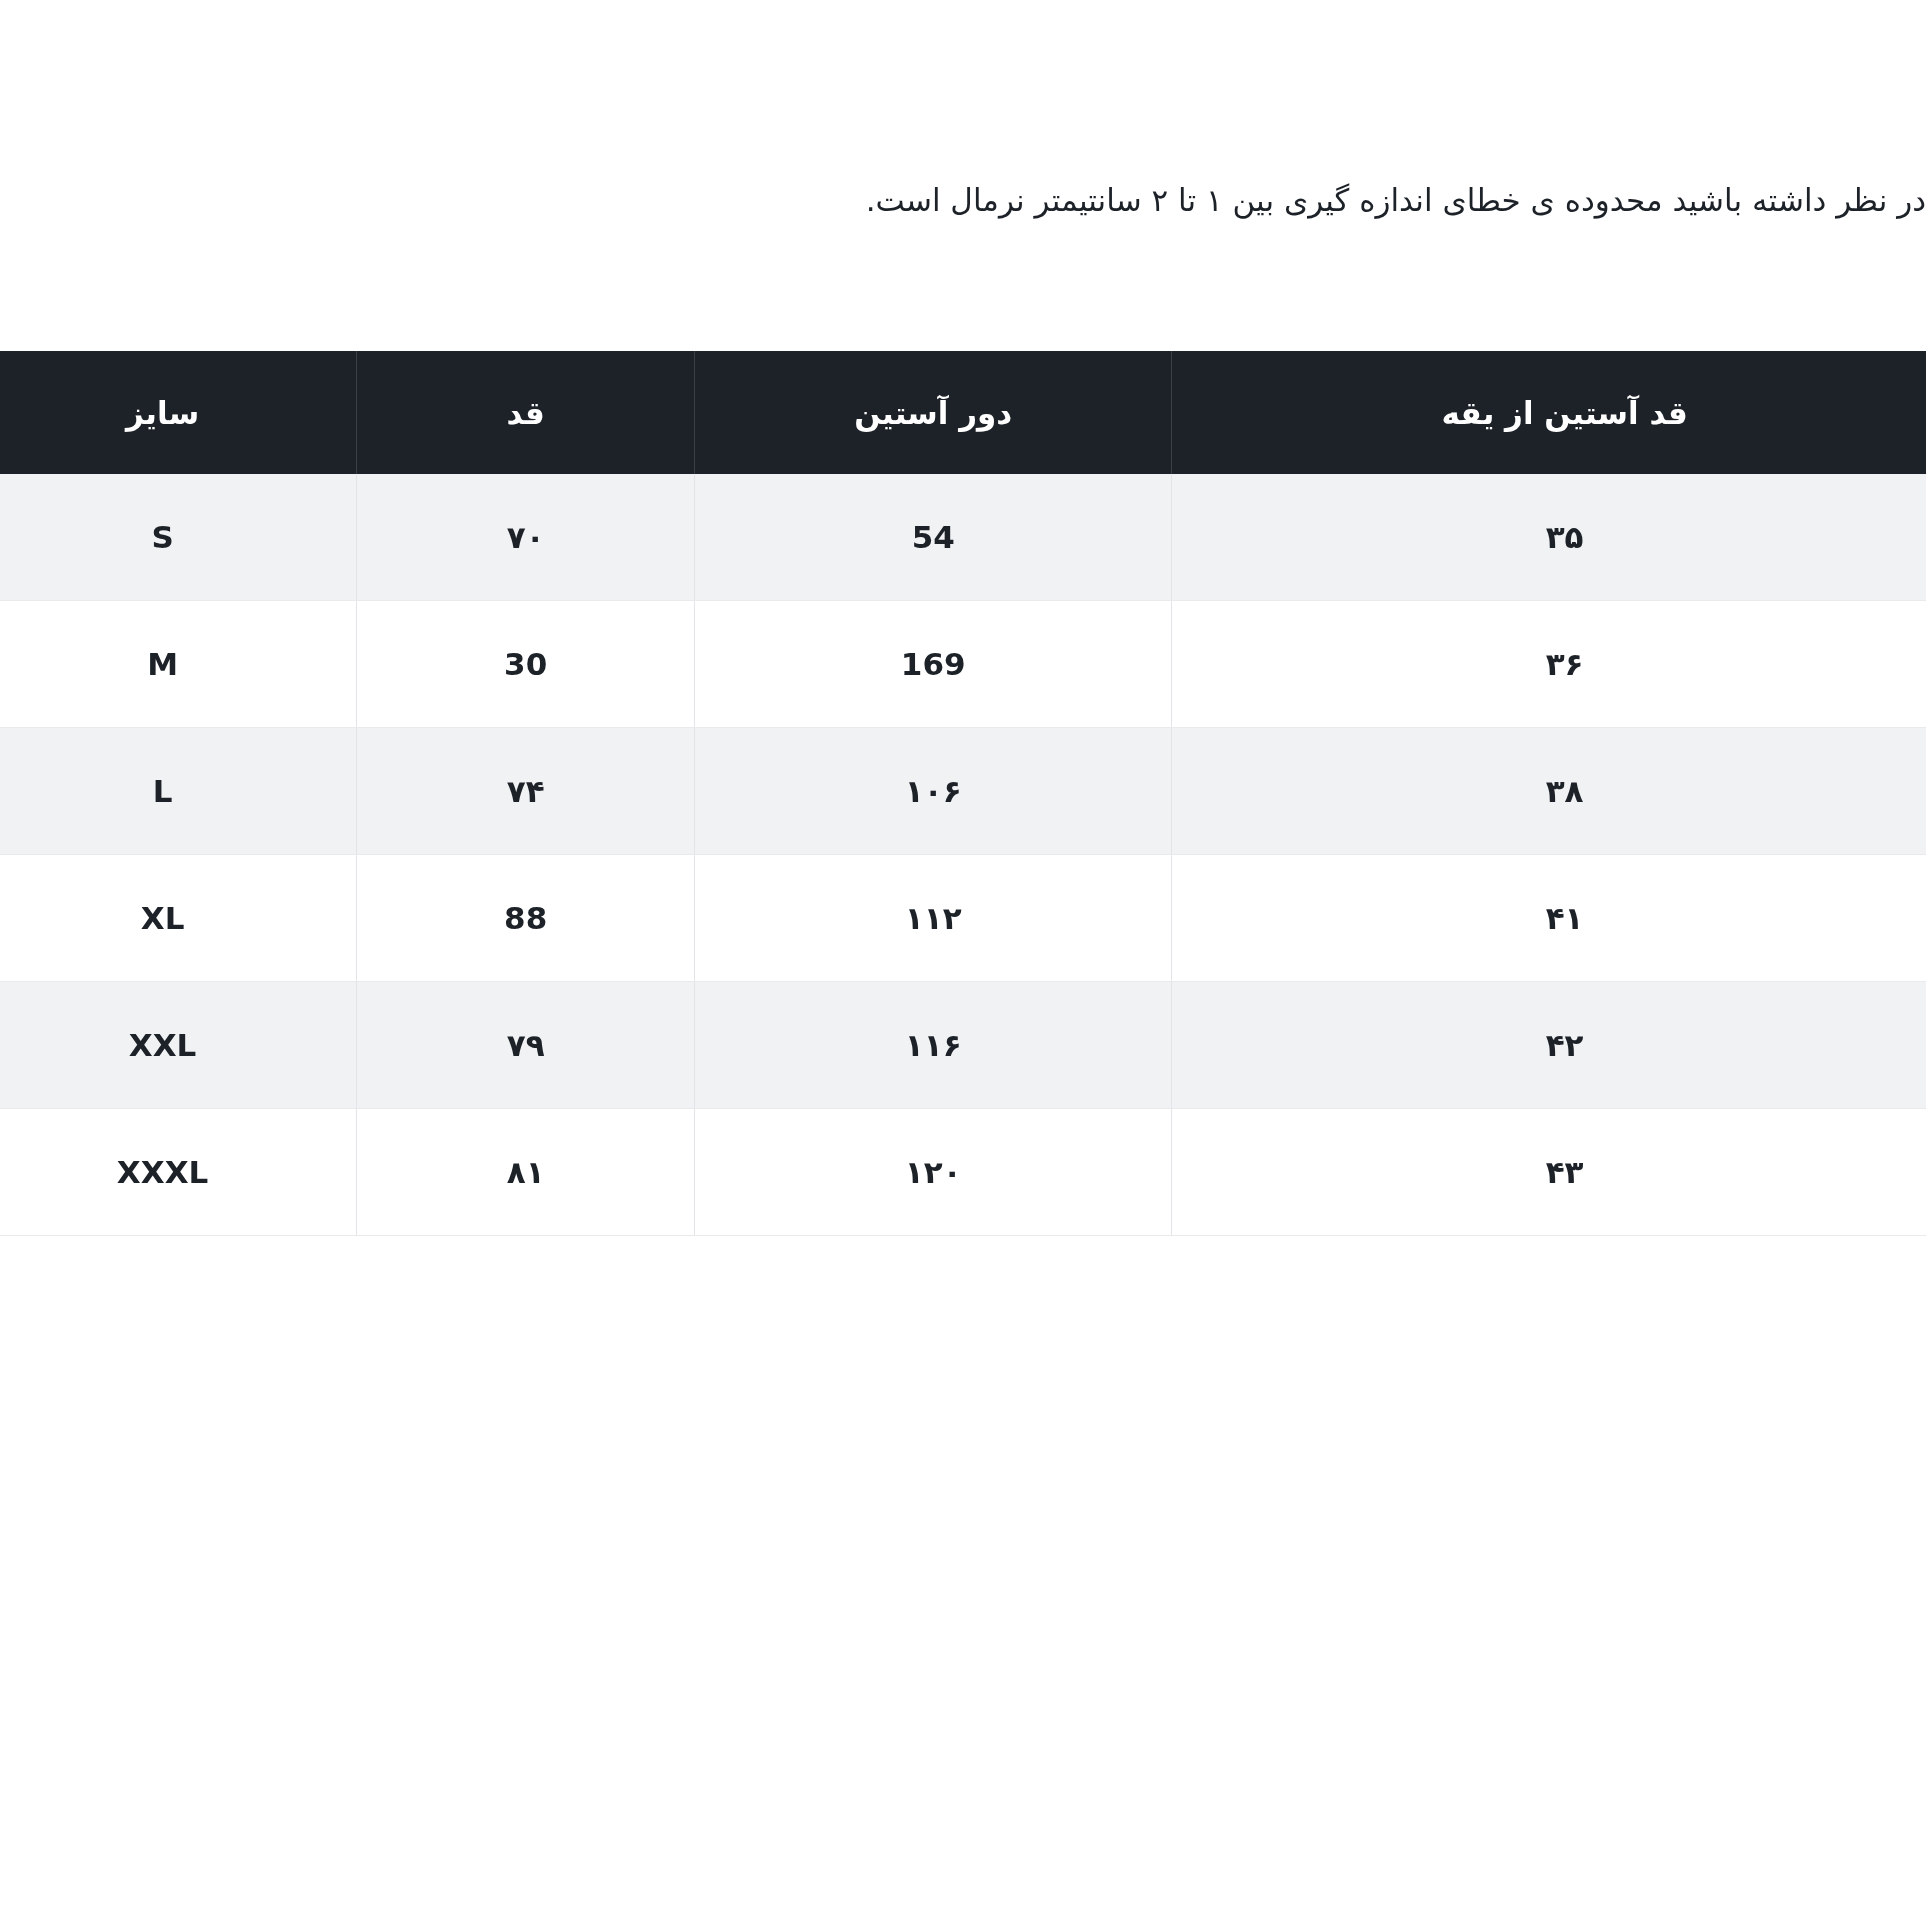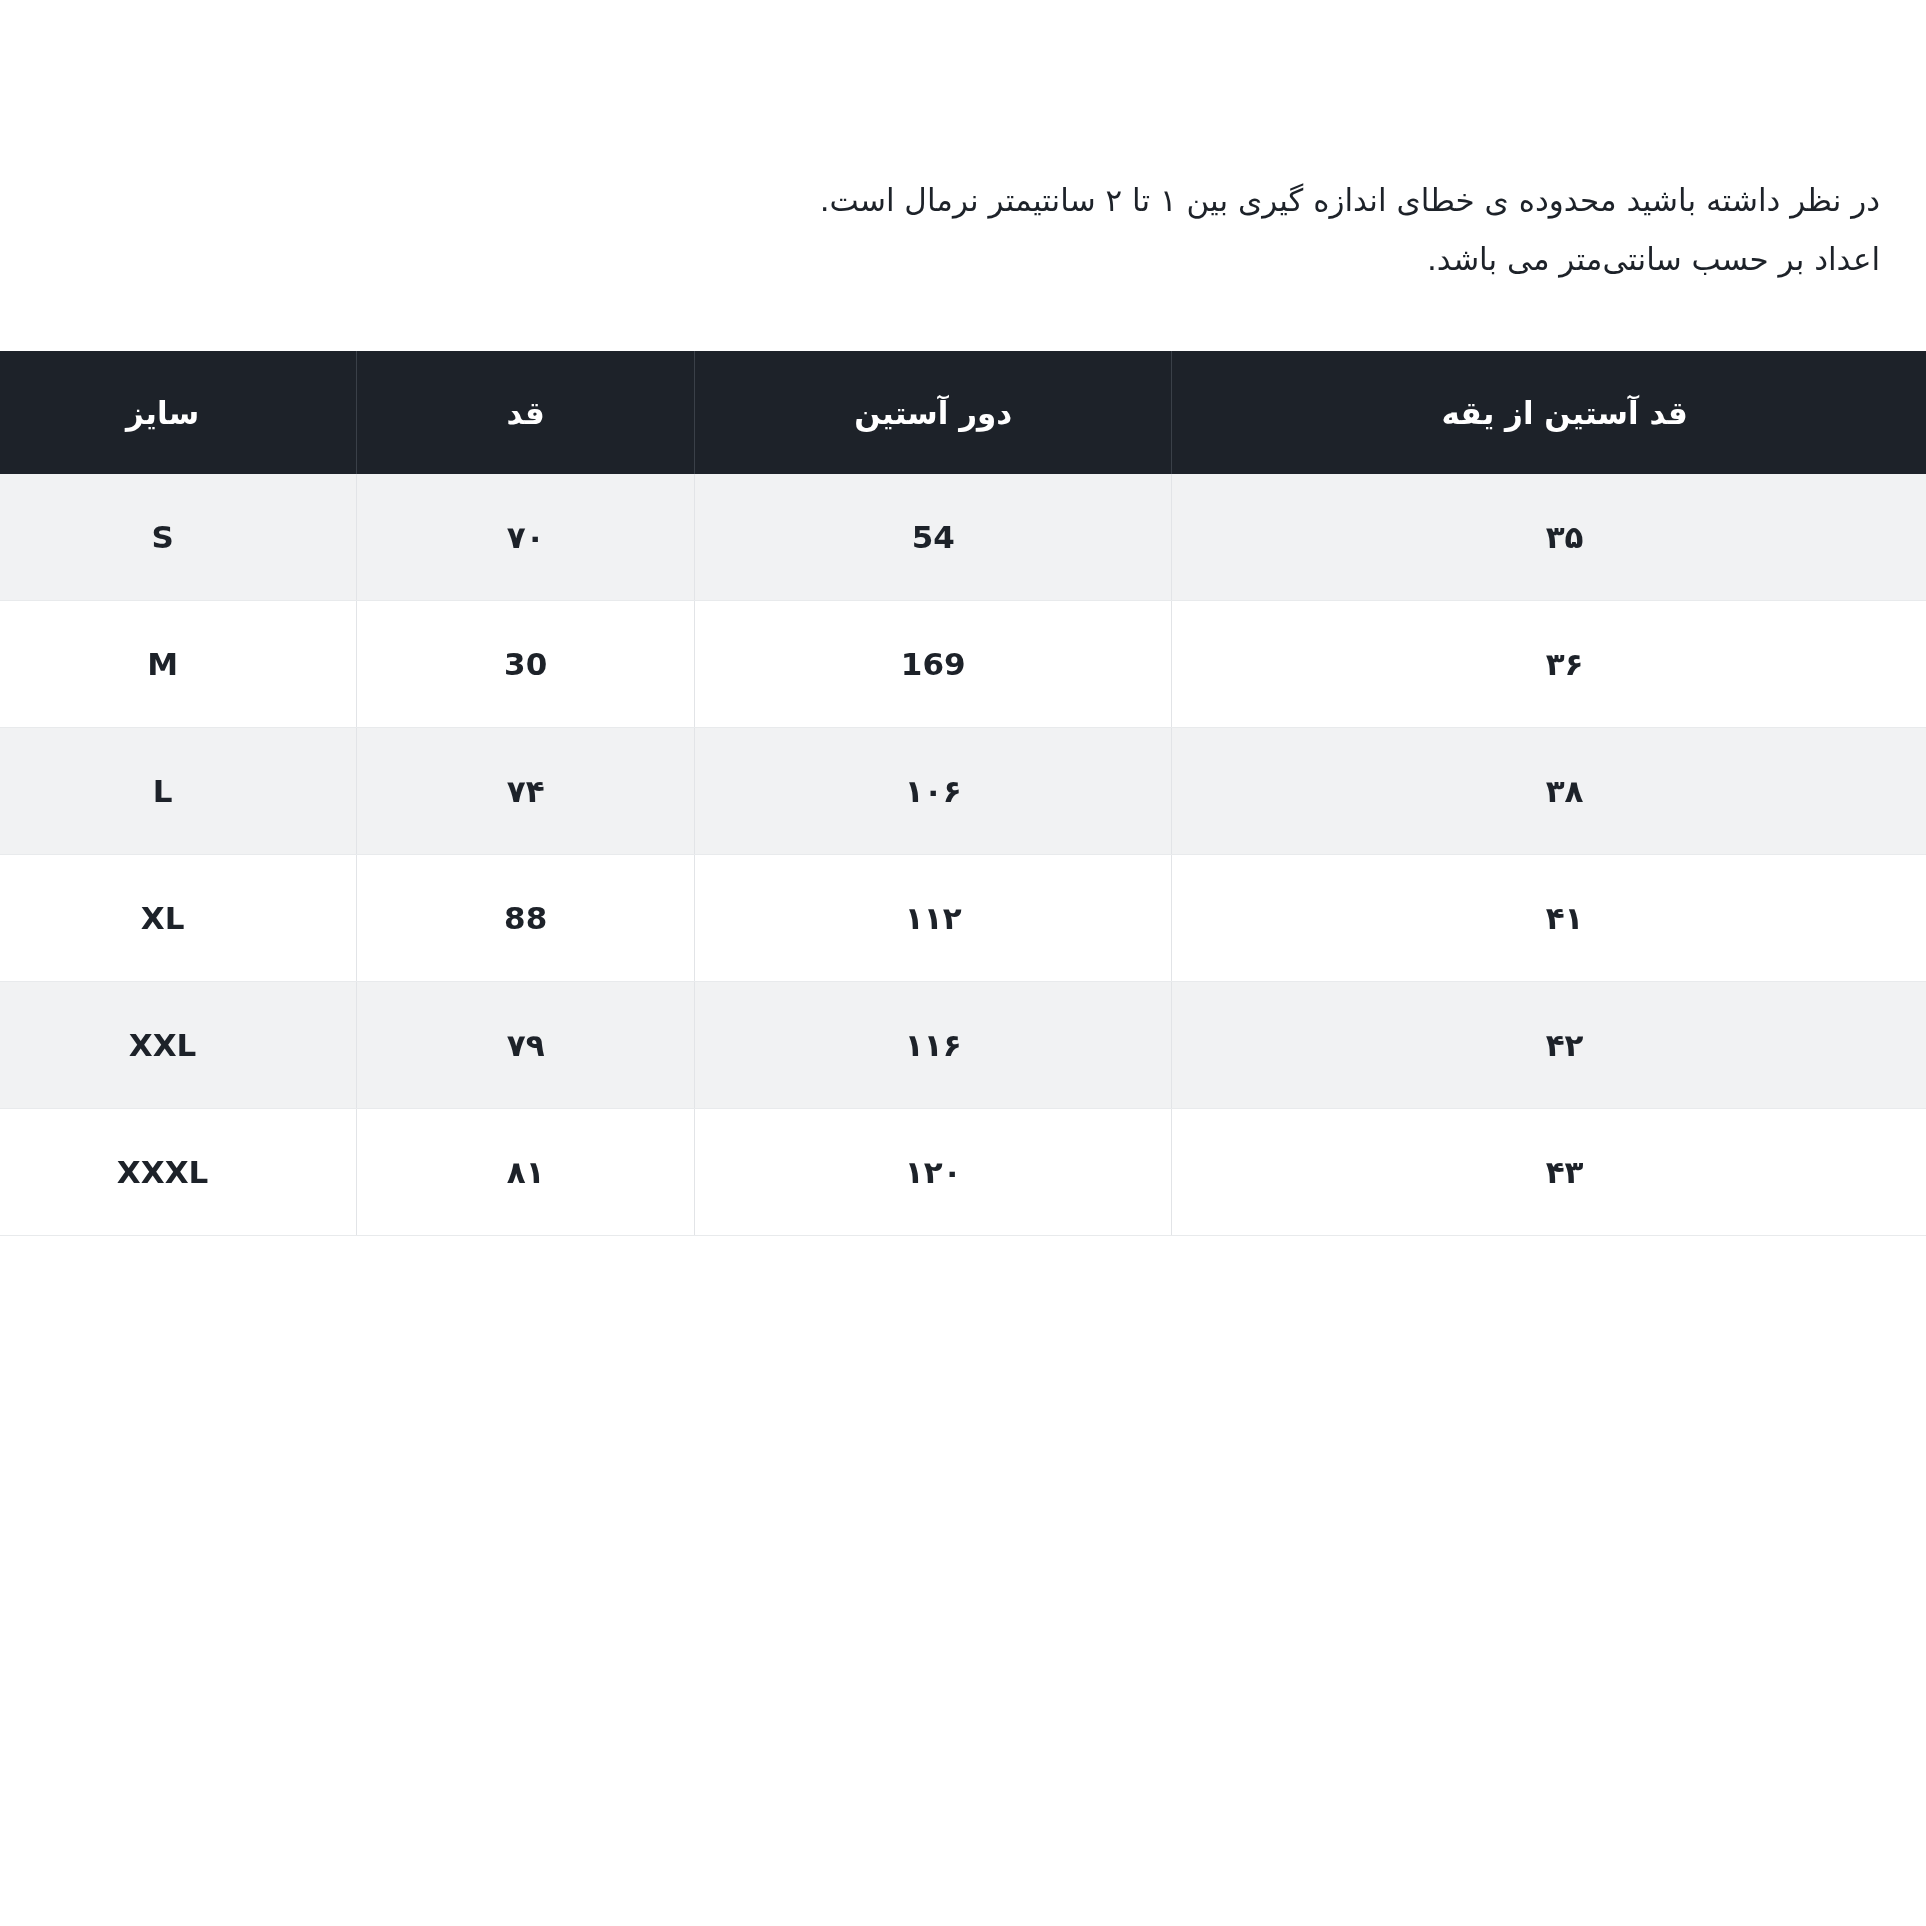--- a/index.html
+++ b/index.html
@@ -19,21 +19,20 @@
     width: 1926px;
     height: 1926px;
     box-sizing: border-box;
   }
   .notes {
     position: absolute;
     top: 173px;
     right: 0;
     left: 0;
     padding-left: 46px;
-    padding-right: 46px;
     text-align: right;
     direction: rtl;
   }
   .note-line {
     font-size: 31px;
     line-height: 1.75;
     color: #1d2229;
     font-weight: 400;
     white-space: nowrap;
     letter-spacing: 0;
@@ -94,21 +93,20 @@
   col.c-chest{ width: 24%; }
   col.c-sleeve{ width: 39.5%; }
 </style>
 </head>
 <body>
 
 <div class="page">
 
   <div class="notes">
     <div class="note-line">در نظر داشته باشید محدوده ی خطای اندازه گیری بین ۱ تا ۲ سانتیمتر نرمال است.</div>
-    <div class="note-line second">اعداد بر حسب سانتی‌متر می باشد.</div>
   </div>
 
   <div class="table-wrap">
     <table class="size-table">
       <colgroup>
         <col class="c-sleeve">
         <col class="c-chest">
         <col class="c-len">
         <col class="c-size">
       </colgroup>

